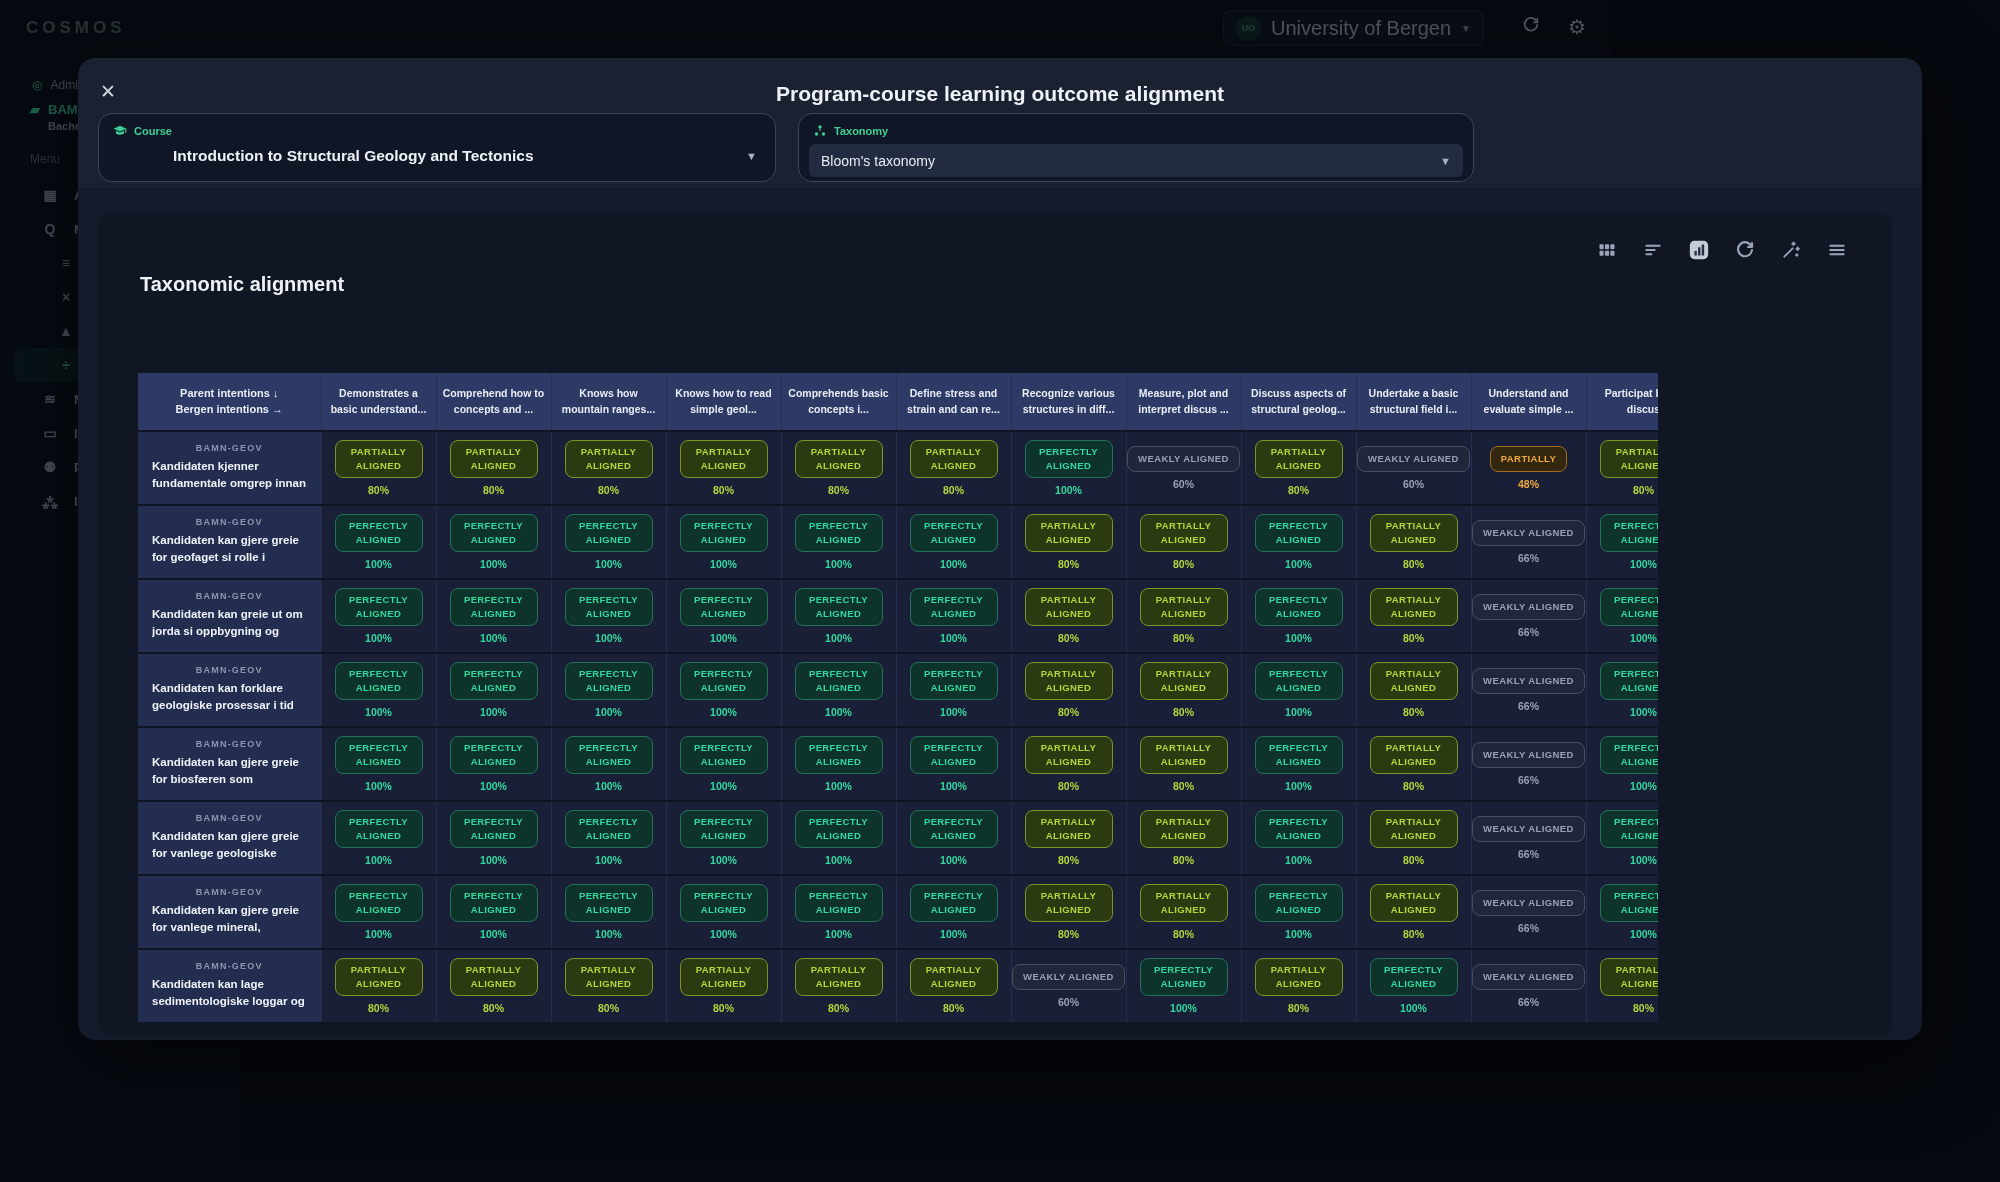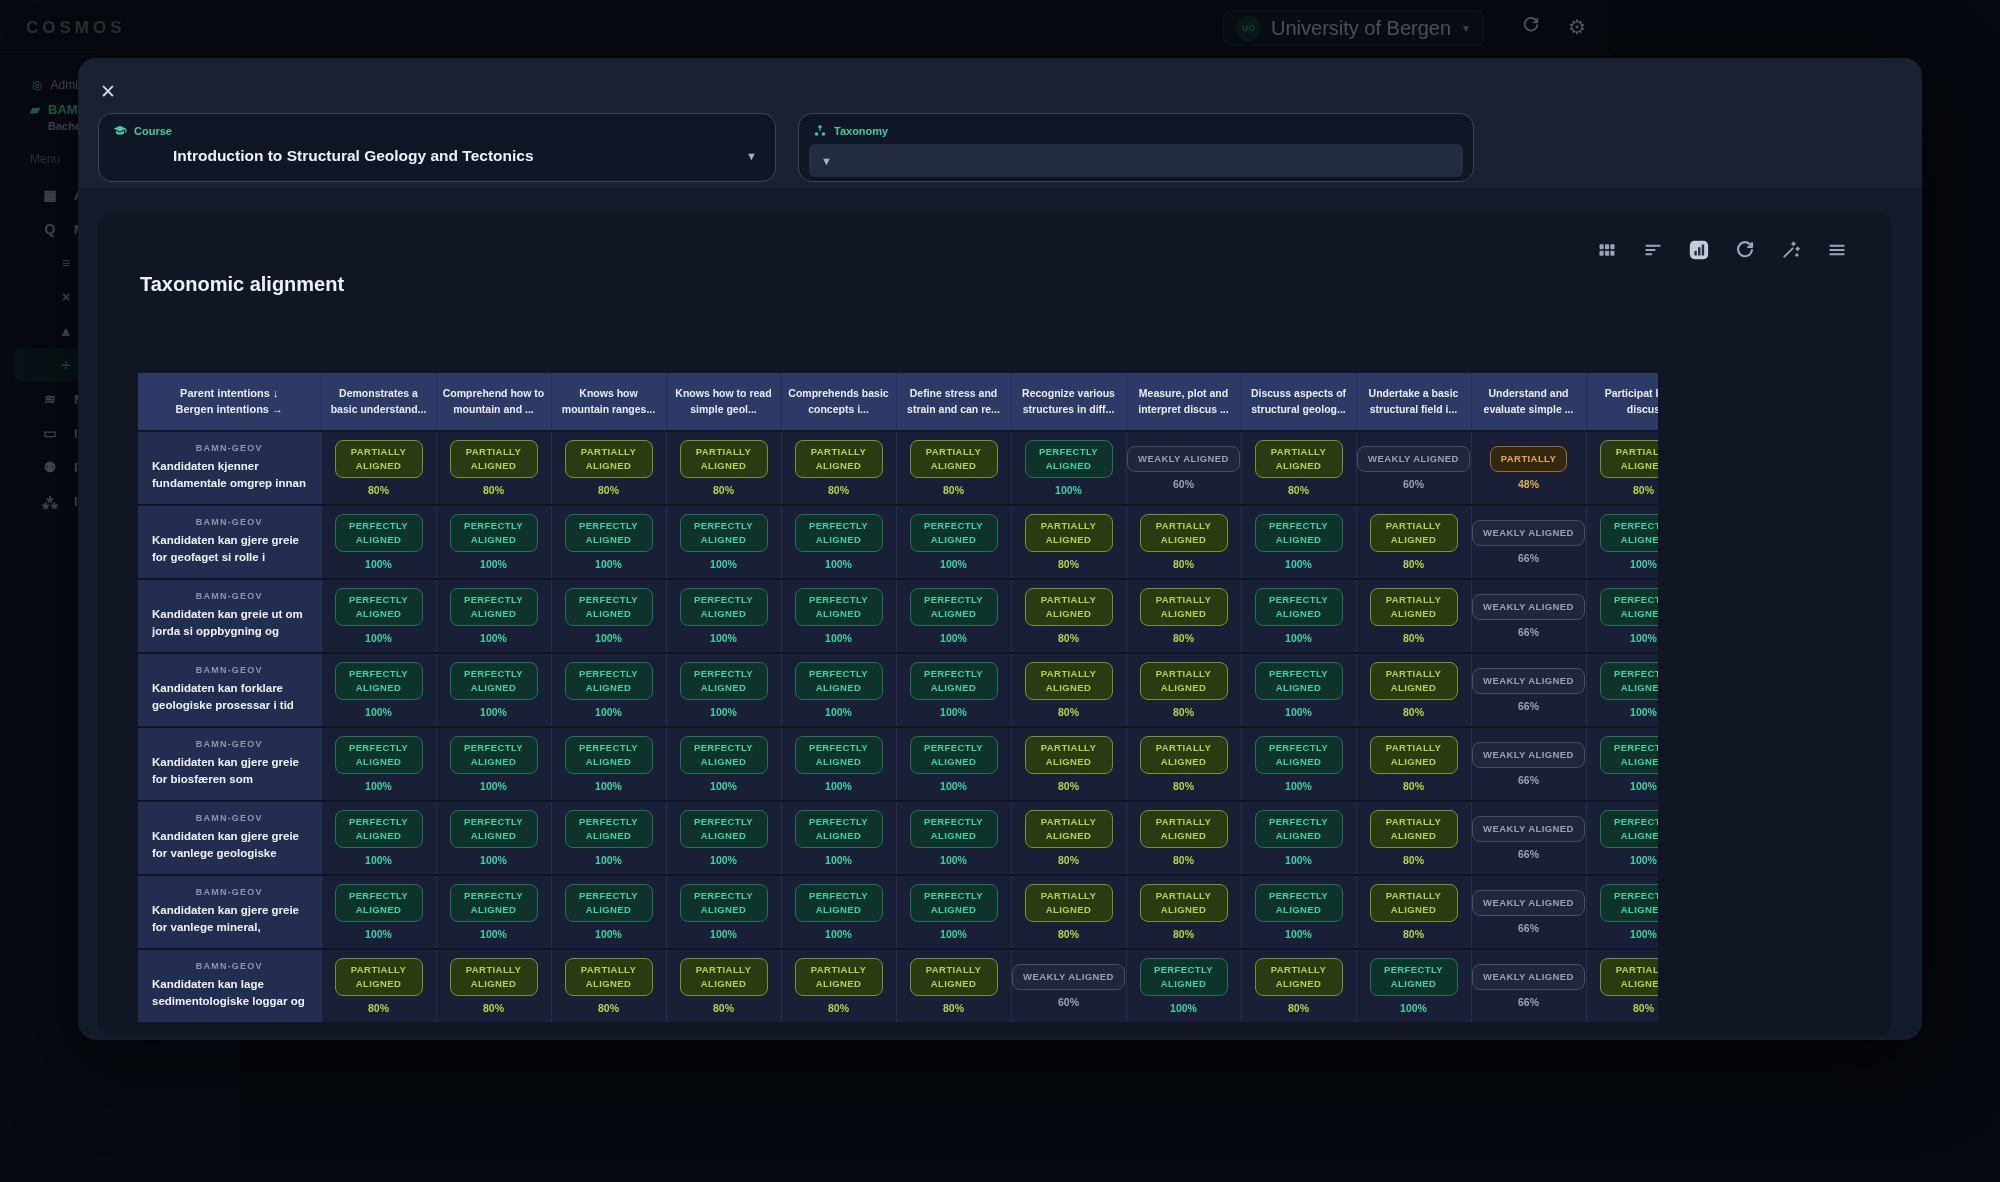--- a/index.html
+++ b/index.html
@@ -160,20 +160,21 @@
           <span>In</span>
         </div>
       </div>
   </div>
 
   <div class="overlay"></div>
 
   <div class="modal">
     <div class="modal-top"></div>
     <span class="close-x">✕</span>
+    <div class="modal-title">Program-course learning outcome alignment</div>
 
     <div class="field field-course">
       <div class="f-label">
         <svg width="14" height="14" viewBox="0 0 24 24" fill="#3ecf95">
           <path d="M12 3 1 8l11 5 9-4.1V15h2V8L12 3z"></path>
             <path d="M5 11.5V15c0 1.7 3.1 3.5 7 3.5s7-1.8 7-3.5v-3.5l-7 3.2-7-3.2z"></path>
         </svg>
         <span>Course</span>
       </div>
       <div class="f-value">Introduction to Structural Geology and Tectonics</div>
@@ -184,20 +185,21 @@
       <div class="f-label">
         <svg width="14" height="14" viewBox="0 0 24 24" fill="#3ecf95">
           <circle cx="12" cy="5" r="3"></circle>
             <circle cx="6" cy="17" r="3"></circle>
             <circle cx="18" cy="17" r="3"></circle>
           <path d="M11 8h2v4h-2z" opacity="0.9"></path>
         </svg>
         <span>Taxonomy</span>
       </div>
       <div class="tax-inner">
+        <span class="f-val2">Bloom's taxonomy</span>
         <span class="f-caret2">▼</span>
       </div>
     </div>
 
     <div class="panel">
       <div class="panel-title">Taxonomic alignment</div>
       <div class="toolbar">
         <span class="t-ic">
           <svg width="20" height="20" viewBox="0 0 24 24" fill="currentColor">
             <rect x="3" y="5" width="5" height="6" rx="1"></rect>
@@ -258,21 +260,21 @@
               <col class="c-dat">
               <col class="c-dat">
             </colgroup>
             <thead>
               <tr>
                 <th class="corner">
                   <div>Parent intentions ↓</div>
                   <div>Bergen intentions →</div>
                 </th>
                 <th>Demonstrates a basic understand...</th>
-                <th>Comprehend how to mountain and ...</th>
+                <th>Comprehend how to concepts and ...</th>
                 <th>Knows how mountain ranges...</th>
                 <th>Knows how to read simple geol...</th>
                 <th>Comprehends basic concepts i...</th>
                 <th>Define stress and strain and can re...</th>
                 <th>Recognize various structures in diff...</th>
                 <th>Measure, plot and interpret discus ...</th>
                 <th>Discuss aspects of structural geolog...</th>
                 <th>Undertake a basic structural field i...</th>
                 <th>Understand and evaluate simple ...</th>
                 <th>Participat basic discus</th>

